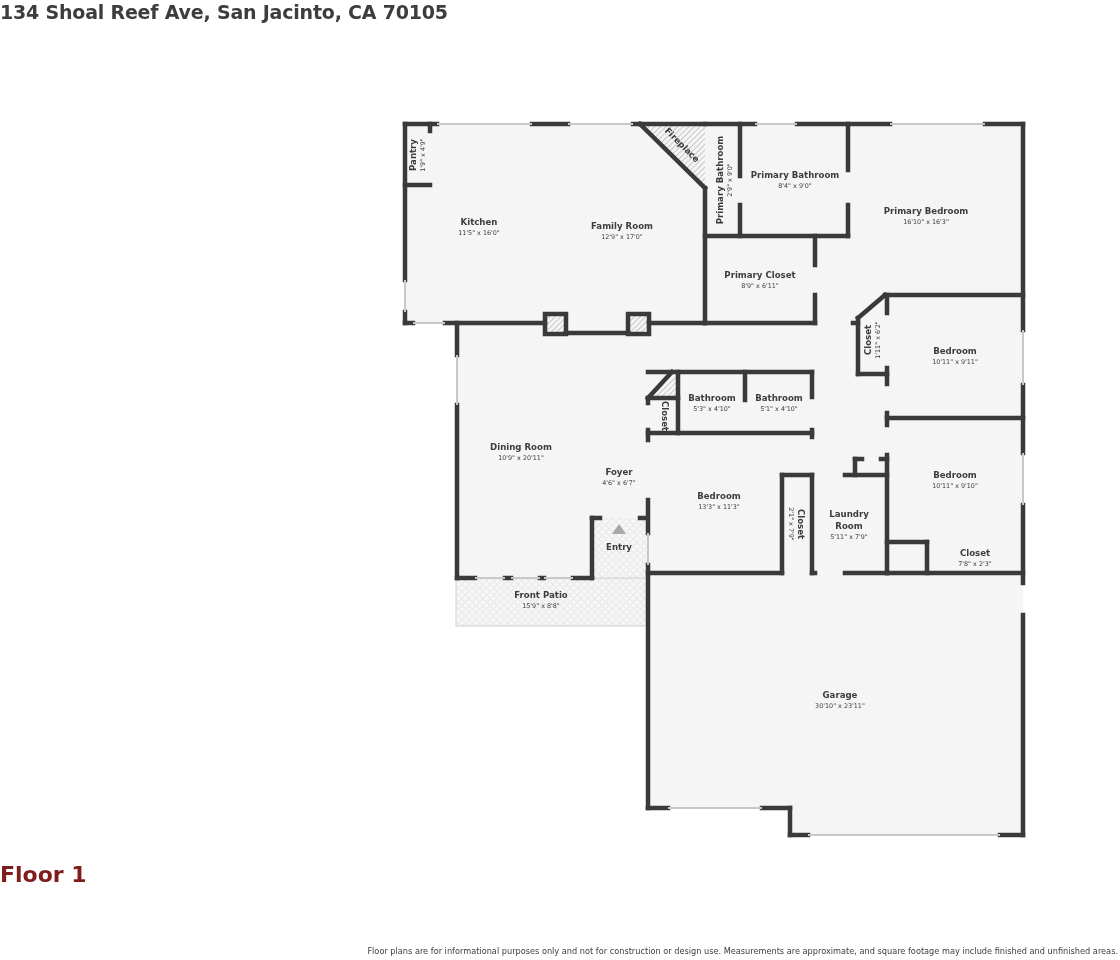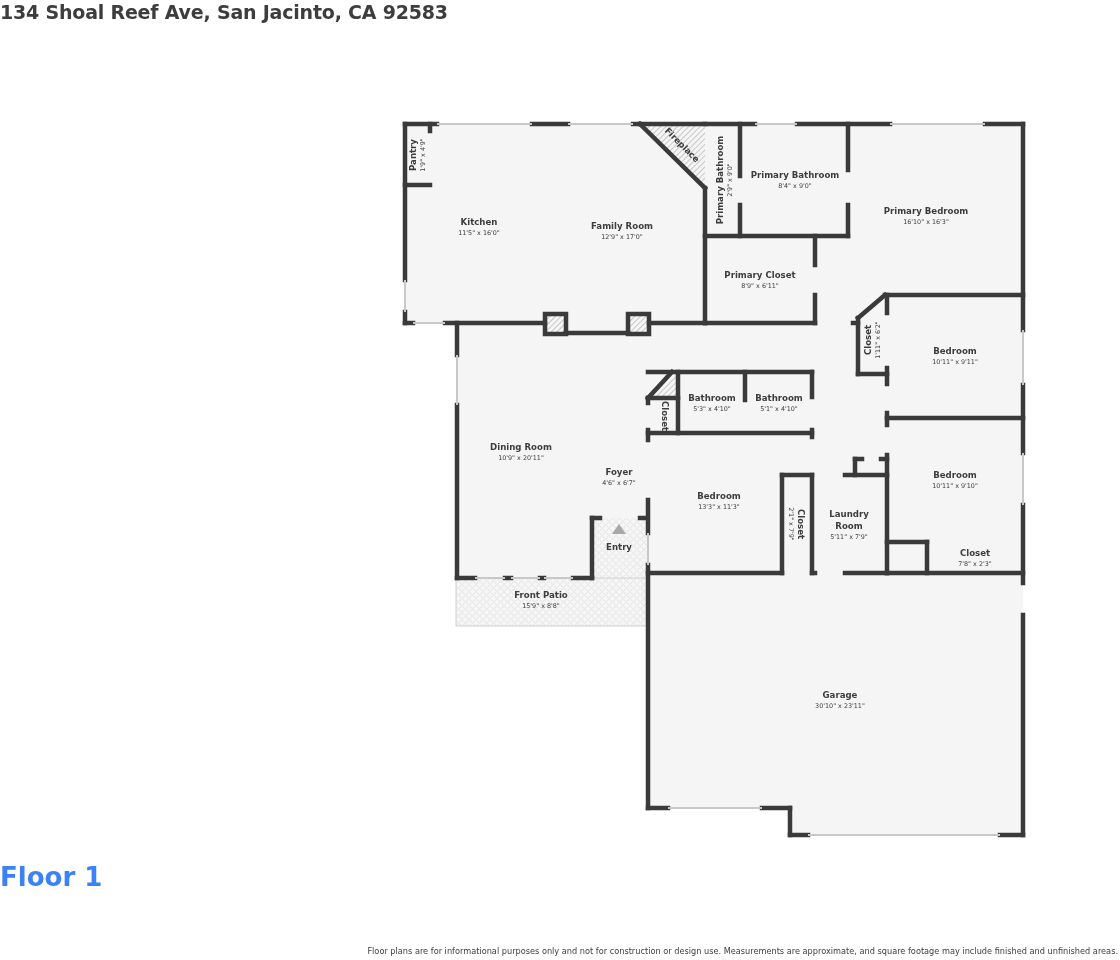--- a/index.html
+++ b/index.html
@@ -1,28 +1,28 @@
 <!DOCTYPE html>
 <html><head>
 <meta charset="utf-8">
 <style>
   html, body { margin:0; padding:0; }
   body { width:1120px; height:960px; background:#ffffff; position:relative; overflow:hidden;
          font-family:"DejaVu Sans", sans-serif; color:#3d3d3d; }
   .title { position:absolute; left:0; top:1px; font-size:19px; font-weight:bold; color:#3d3d3d; letter-spacing:-0.2px; }
-  .floor-label { position:absolute; left:0; top:862px; font-size:26px; font-weight:bold; color:#3b82f6; }
+  .floor-label { position:absolute; left:0; top:862px; font-size:22px; font-weight:bold; color:#7f1d1d; }
   .disclaimer { position:absolute; right:2px; top:946px; font-size:8.2px; font-weight:normal; color:#3d3d3d; white-space:nowrap; }
   svg.plan { position:absolute; left:0; top:0; }
   .room-label { font-family:"DejaVu Sans", sans-serif; font-weight:bold; font-size:8.6px; fill:#3d3d3d; text-anchor:middle; }
   .room-dim { font-family:"DejaVu Sans", sans-serif; font-size:6.4px; fill:#3d3d3d; text-anchor:middle; }
 </style>
 </head>
 <body>
 
-<div class="title">134 Shoal Reef Ave, San Jacinto, CA 92583</div>
+<div class="title">134 Shoal Reef Ave, San Jacinto, CA 70105</div>
 
 <svg class="plan" width="1120" height="960" viewBox="0 0 1120 960">
   <defs>
     <pattern id="hatch" width="4" height="4" patternUnits="userSpaceOnUse" patternTransform="rotate(45)">
       <rect width="4" height="4" fill="#f5f5f5"></rect>
       <line x1="0" y1="0" x2="0" y2="4" stroke="#9a9a9a" stroke-width="1"></line>
     </pattern>
     <pattern id="tile" width="7" height="7" patternUnits="userSpaceOnUse">
       <rect width="7" height="7" fill="#f7f7f7"></rect>
       <circle cx="3.5" cy="3.5" r="2.8" fill="none" stroke="#dcdcdc" stroke-width="0.7"></circle>

